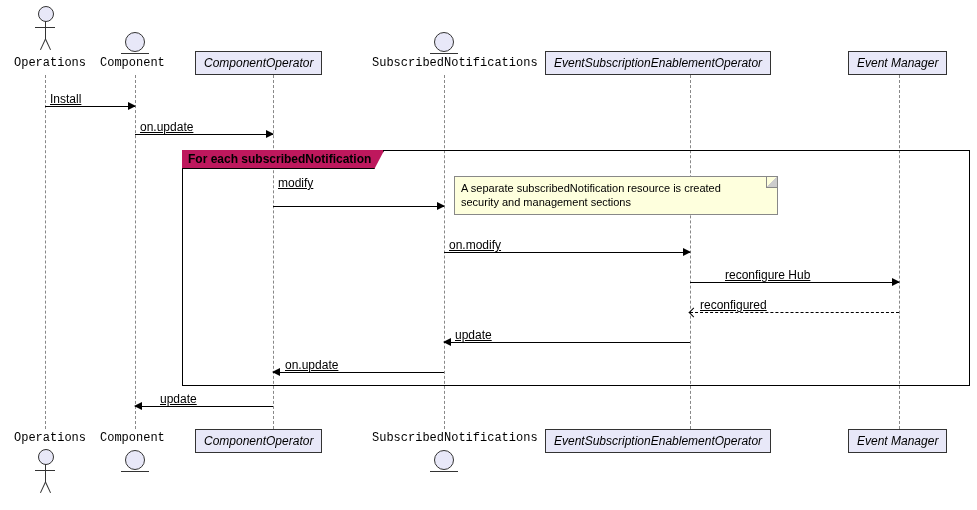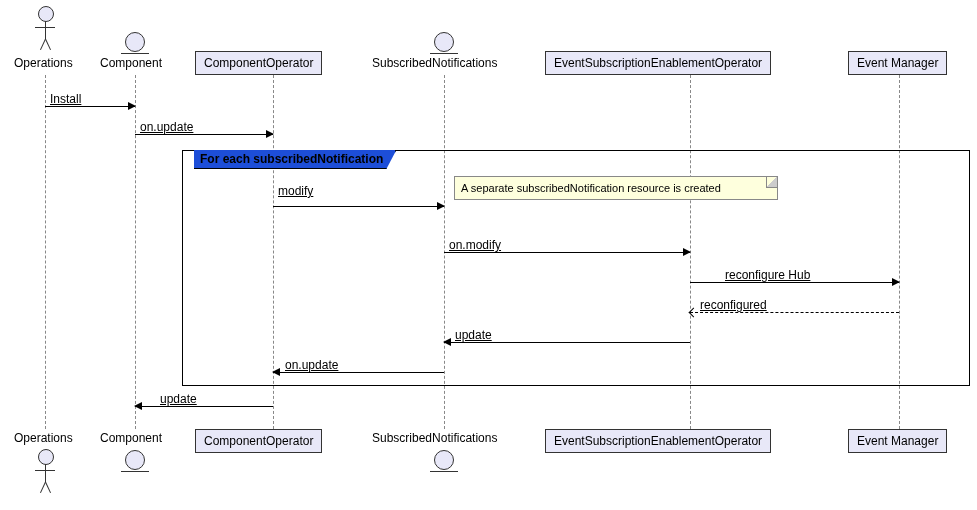--- a/index.html
+++ b/index.html
@@ -11,24 +11,26 @@
     height: 510px;
     position: relative;
   }
   .participant-box {
     position: absolute;
     background: #e8e8f8;
     border: 1px solid #333;
     padding: 4px 8px;
     text-align: center;
     white-space: nowrap;
+    font-style: italic;
   }
   .participant-label {
     position: absolute;
     white-space: nowrap;
+    font-family: Liberation Mono, monospace;
   }
   .actor-head {
     position: absolute;
     width: 14px;
     height: 14px;
     border: 1px solid #333;
     border-radius: 50%;
     background: #e8e8f8;
   }
   .actor-body {
@@ -109,27 +111,26 @@
     position: absolute;
     white-space: nowrap;
     text-decoration: underline;
   }
   .loop-box {
     position: absolute;
     border: 1.5px solid #000;
   }
   .loop-title {
     position: absolute;
-    background: #1d4ed8;
+    background: #be185d;
     border-right: 1px solid #000;
     border-bottom: 1px solid #000;
     padding: 2px 12px 2px 6px;
     font-weight: bold;
     clip-path: polygon(0 0, 100% 0, calc(100% - 10px) 100%, 0 100%);
-    margin-left: 12px;
   }
   .note-box {
     position: absolute;
     background: #feffdd;
     border: 1px solid #888;
     padding: 4px 6px;
     font-size: 11px;
     line-height: 1.3;
   }
   .note-box::after {
@@ -179,23 +180,24 @@
 <div class="msg-line arrow-r" style="left:45px; top:106px; width:90px;"></div>
 
 <div class="msg-label" style="left:140px; top:120px;">on.update</div>
 <div class="msg-line arrow-r" style="left:135px; top:134px; width:138px;"></div>
 
 <div class="loop-box" style="left:182px; top:150px; width:786px; height:234px;"></div>
 <div class="loop-title" style="left:182px; top:150px;">For each subscribedNotification</div>
 
 <div class="note-box" style="left:454px; top:176px; width:310px;">
   <div>A separate subscribedNotification resource is created</div>
+  <div>security and management sections</div>
 </div>
 
-<div class="msg-label" style="left:278px; top:184px;text-align:right;">modify</div>
+<div class="msg-label" style="left:278px; top:176px;text-align:right;">modify</div>
 <div class="msg-line arrow-r" style="left:273px; top:206px; width:171px;"></div>
 
 <div class="msg-label" style="left:449px; top:238px;">on.modify</div>
 <div class="msg-line arrow-r" style="left:444px; top:252px; width:246px;"></div>
 
 <div class="msg-label" style="left:725px; top:268px;">reconfigure Hub</div>
 <div class="msg-line arrow-r" style="left:690px; top:282px; width:209px;"></div>
 
 <div class="msg-label" style="left:700px; top:298px;text-align:right;">reconfigured</div>
 <div class="msg-line-dashed arrow-l-open" style="left:690px; top:312px; width:209px;"></div>

